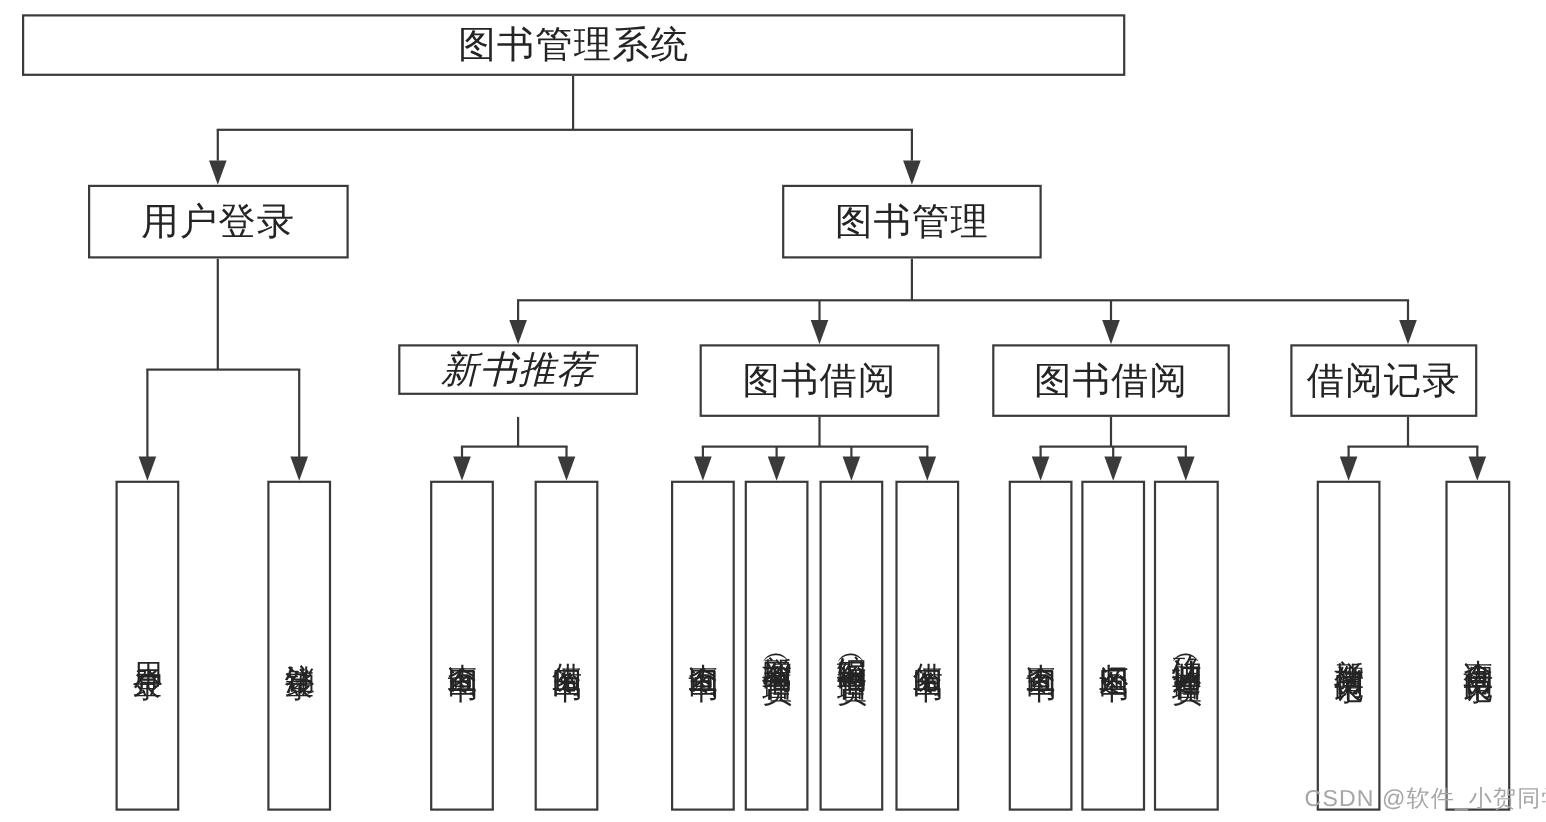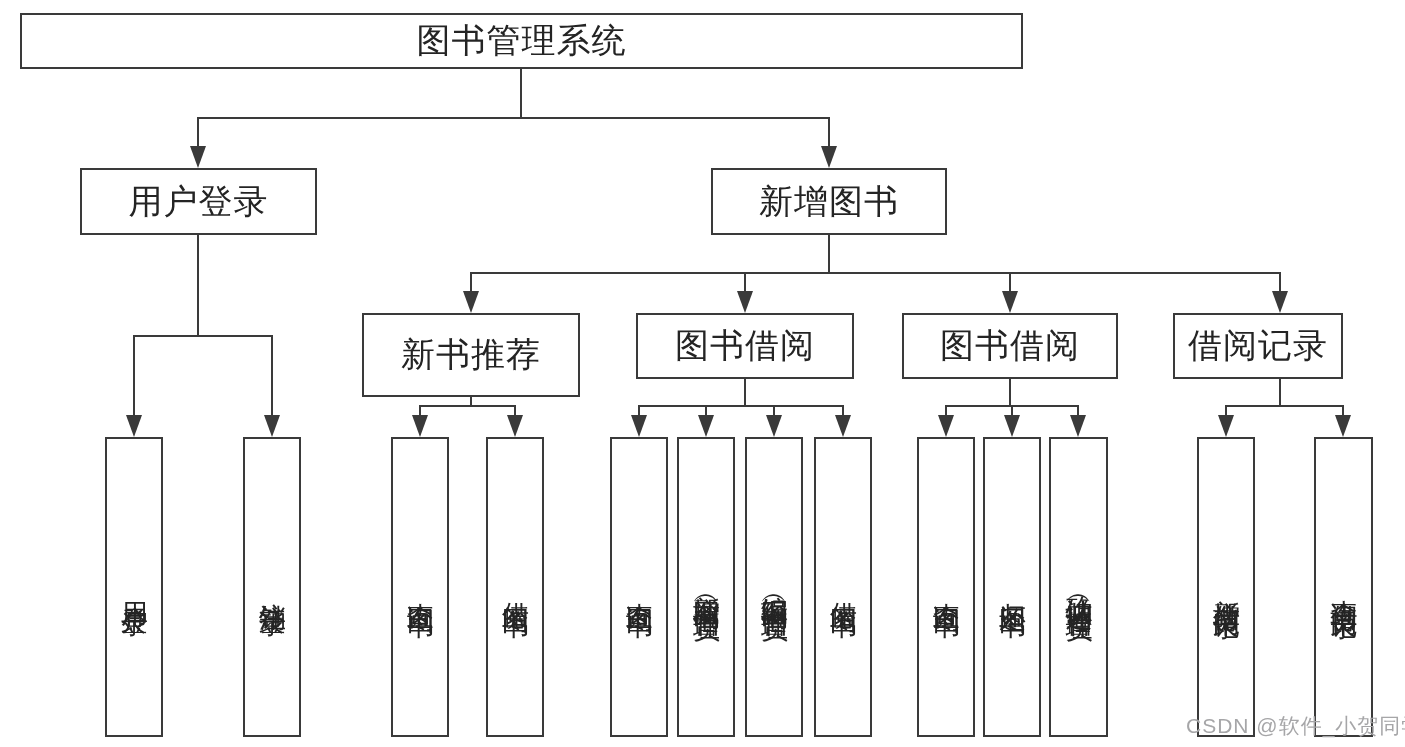--- a/index.html
+++ b/index.html
@@ -76,24 +76,24 @@
 <div class="canvas">
 
   <div class="node hnode" style="left:20px; top:13px; width:1003px; height:56px;">
     <span>图书管理系统</span>
   </div>
 
   <div class="node hnode" style="left:80px; top:168px; width:237px; height:67px;">
     <span>用户登录</span>
   </div>
   <div class="node hnode" style="left:711px; top:168px; width:236px; height:67px;">
-    <span>新增图书</span>
-  </div>
-
-  <div class="node hnode" style="left:362px; top:313px; width:218px; height:84px;">
+    <span>图书管理</span>
+  </div>
+
+  <div class="node hnode" style="left:362px; top:313px; width:218px; height:46px;font-style:italic;">
     <span>新书推荐</span>
   </div>
   <div class="node hnode" style="left:636px; top:313px; width:218px; height:66px;">
     <span>图书借阅</span>
   </div>
   <div class="node hnode" style="left:902px; top:313px; width:216px; height:66px;">
     <span>图书借阅</span>
   </div>
   <div class="node hnode" style="left:1173px; top:313px; width:170px; height:66px;">
     <span>借阅记录</span>

